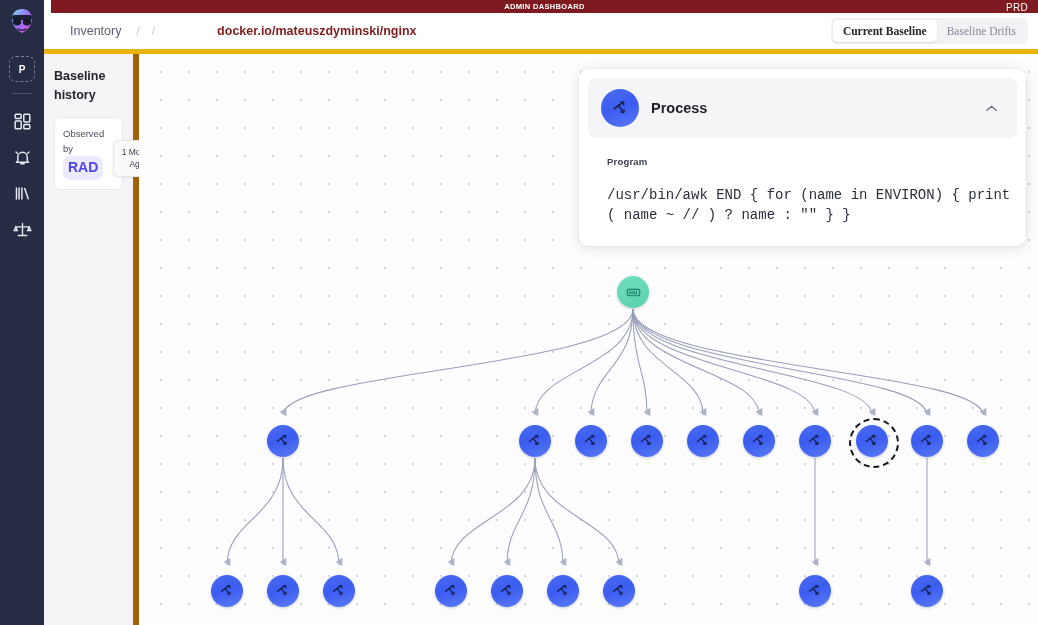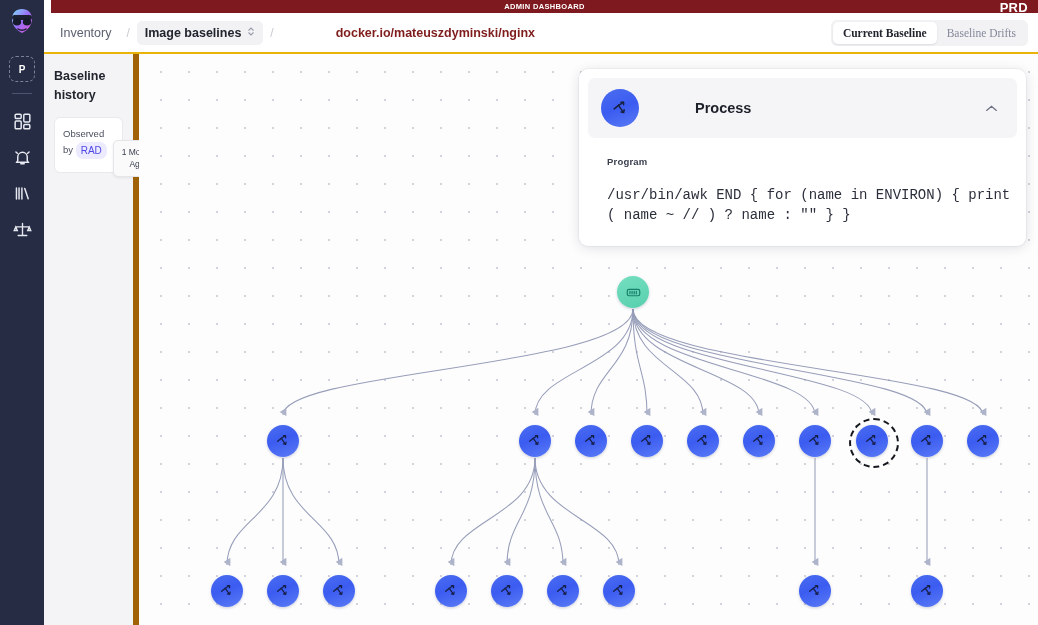--- a/index.html
+++ b/index.html
@@ -15,21 +15,21 @@
   .env-bar {
     position: absolute; top: 0; left: 51px; right: 0; height: 13px;
     background: #7e1a1f;
     display: flex; align-items: center; justify-content: center;
   }
   .env-bar .env-title {
     color: #ffffff; font-size: 7.5px; font-weight: 700; letter-spacing: .35px;
   }
   .env-bar .env-tag {
     position: absolute; right: 10px; top: 50%; transform: translateY(-50%);
-    color: #ffffff; font-size: 13px; font-weight: 700; letter-spacing: .3px;
+    color: #ffffff; font-size: 10px; font-weight: 400; letter-spacing: .3px;
   }
 
   
   .rail {
     position: absolute; top: 0; left: 0; width: 44px; height: 625px;
     background: #262c43;
     display: flex; flex-direction: column; align-items: center;
   }
   .rail-logo { margin-top: 4px; width: 38px; height: 38px; }
   .rail-avatar {
@@ -42,22 +42,22 @@
   .rail-icon {
     width: 34px; height: 34px; margin-bottom: 2px;
     display: flex; align-items: center; justify-content: center;
     color: #e8eaf2; cursor: pointer;
   }
   .rail-icon svg { display: block; }
 
   
   .header {
     position: absolute; top: 13px; left: 44px; right: 0; height: 41px;
-    background: #ffffff; border-bottom: 2px solid #eab308;
-    display: flex; align-items: center; padding: 0 10px 0 8px;
+    background: #ffffff; border-bottom: 5px solid #eab308;
+    display: flex; align-items: center; padding: 0 10px 0 18px;
   }
   .crumbs { display: flex; align-items: center; gap: 2px; flex: 1; min-width: 0; }
   .crumb {
     font-size: 12.5px; color: #3b4050; padding: 5px 8px; border-radius: 5px;
     white-space: nowrap;
   }
   .crumb.plain { color: #5b6070; }
   .crumb.active {
     background: #f2f2f4; color: #22252e; font-weight: 700;
     display: flex; align-items: center; gap: 6px;
@@ -85,21 +85,21 @@
   .history-title {
     font-size: 12.5px; font-weight: 700; color: #22252e; line-height: 1.52;
   }
   .hist-card {
     margin-top: 12px; background: #ffffff; border: 1px solid #e9e9ed;
     border-radius: 6px; padding: 9px 8px; min-height: 56px;
     font-size: 9.5px; color: #4a4e5e; line-height: 1.55; position: relative;
   }
   .hist-card .rad {
     display: inline-block; background: #eceaff; color: #4f46e5;
-    font-size: 10px; font-weight: 400; border-radius: 7px; padding: 1px 5px;
+    font-size: 14px; font-weight: 700; border-radius: 7px; padding: 1px 5px;
     vertical-align: middle;
   }
   .tooltip {
     position: absolute; left: 58px; top: 22px; width: 48px;
     background: #fafafa; border: 1px solid #e5e5ea; border-radius: 5px;
     padding: 5px 3px; font-size: 8.5px; color: #3b4050; text-align: center;
     line-height: 1.45; box-shadow: 0 1px 3px rgba(0,0,0,.07);
   }
 
   
@@ -138,21 +138,21 @@
   .proc-head {
     display: flex; align-items: center; gap: 12px;
     background: #f5f5f7; padding: 11px 13px; margin: 9px 9px 0 9px;
     border-radius: 7px;
   }
   .proc-avatar {
     width: 38px; height: 38px; border-radius: 50%; flex: none;
     background: linear-gradient(160deg,#4a6df0 0%,#3b5cf0 50%,#5b7bf6 100%);
     display: flex; align-items: center; justify-content: center;
   }
-  .proc-title { font-size: 14.5px; font-weight: 700; color: #1d2029; flex: 1; margin-left: 44px; }
+  .proc-title { font-size: 14.5px; font-weight: 700; color: #1d2029; flex: 1; }
   .proc-collapse { color: #6c7080; padding: 4px 6px; cursor: pointer; }
   .proc-body { padding: 18px 14px 20px 14px; margin-left: 14px; }
   .proc-label { font-size: 9.5px; font-weight: 700; color: #3b4050; letter-spacing: .2px; }
   .proc-code {
     margin-top: 18px; font-family: "Liberation Mono", monospace;
     font-size: 14px; color: #2b2f3b; line-height: 1.45; word-break: break-word;
     white-space: pre-wrap;
   }
 </style>
 </head>
@@ -226,28 +226,20 @@
     <span class="env-title">ADMIN DASHBOARD</span>
     <span class="env-tag">PRD</span>
   </div>
 
   <div class="header">
     <div class="crumbs">
       <div class="crumb plain">
         <span>Inventory</span>
       </div>
       <span class="crumb-sep">/</span>
-      <div class="crumb active">
-        <span>Image baselines</span>
-        <span class="chev">
-          <svg viewBox="0 0 10 14" width="8" height="11" fill="none" stroke="#9a9daa" stroke-width="1.4" stroke-linecap="round">
-            <path d="M2.2 5.4 5 2.6l2.8 2.8M2.2 8.6 5 11.4l2.8-2.8"></path>
-          </svg>
-        </span>
-      </div>
       <span class="crumb-sep">/</span>
       <div class="crumb path">
         <span>docker.io/mateuszdyminski/nginx</span>
       </div>
     </div>
 
     <div class="seg">
       <div class="seg-btn on">Current Baseline</div>
       <div class="seg-btn">Baseline Drifts</div>
     </div>

